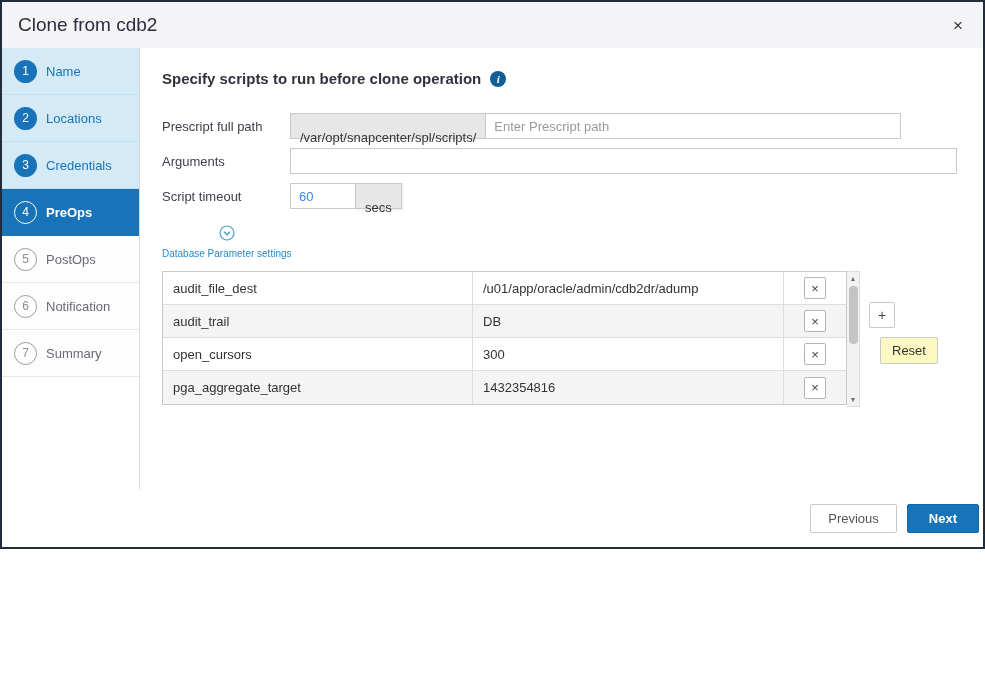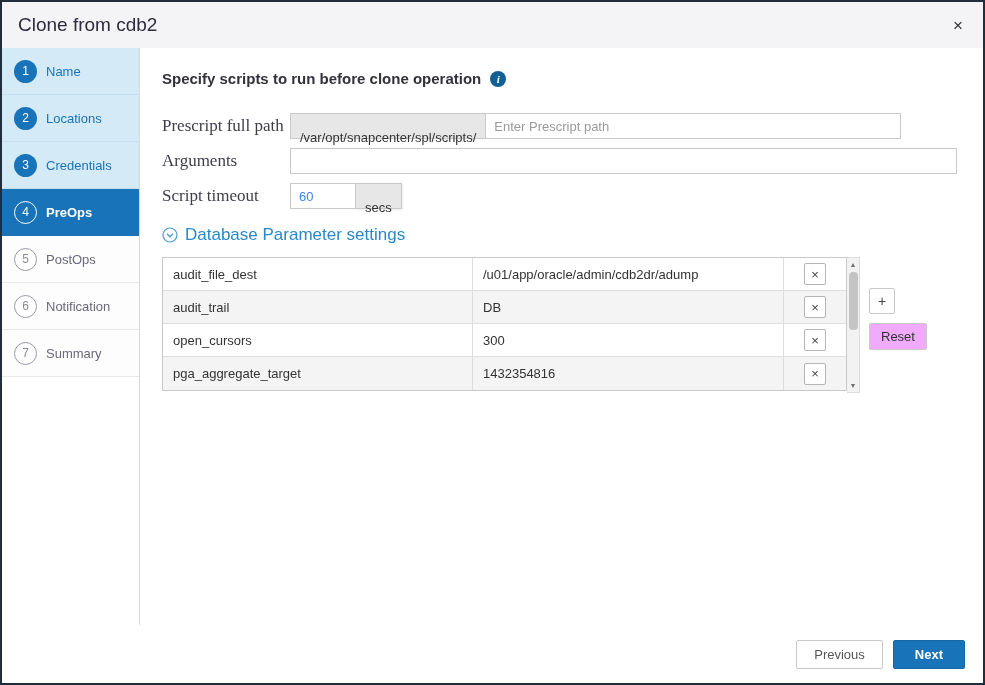--- a/index.html
+++ b/index.html
@@ -1,20 +1,20 @@
 <!DOCTYPE html>
 <html><head>
 <meta charset="utf-8">
 <style>
   * { box-sizing: border-box; margin: 0; padding: 0; }
   html,body { background:#fff; }
   body { font-family: "Liberation Sans", sans-serif; }
 
   .window {
-    width: 985px; height: 685px;
+    width: 985px; height: 549px;
     border: 2px solid #1f2d3d;
     background: #fff;
     display: flex; flex-direction: column;
     overflow: hidden;
   }
 
   
   .header {
     flex: 0 0 46px;
     background: #f4f4f6;
@@ -68,21 +68,21 @@
     width: 16px; height: 16px; border-radius: 50%;
     background: #125f93; color: #fff;
     font-size: 11px; font-style: italic; font-weight: bold;
     font-family: "Liberation Serif", serif;
     display: flex; align-items: center; justify-content: center;
   }
 
   .form { margin-top: 26px; }
   .form-row { display: flex; align-items: center; margin-bottom: 9px; }
   .form-label {
-    flex: 0 0 128px; font-size: 17px; color: #3e3e4a; font-family: Liberation Serif, serif;
+    flex: 0 0 128px; font-size: 13px; color: #3e3e4a;
   }
   input[type="text"] {
     height: 26px; border: 1px solid #c9c9c9;
     padding: 0 8px; font-size: 13px; color: #3b82f6;
     font-family: "Liberation Sans", sans-serif;
     outline: none;
   }
   input::placeholder { color: #9a9a9a; }
   .addon {
     height: 26px; line-height: 24px;
@@ -93,22 +93,23 @@
   }
   .prefix-box { border-right: none; }
   .prescript-input { width: 416px; }
   .arguments-input { width: 670px; }
   .timeout-input { width: 66px; }
   .secs-addon { border-left: none; box-shadow: 1px 1px 2px rgba(0,0,0,0.08); }
 
   .db-toggle {
     margin: 16px 0 12px;
     display: flex; align-items: center; gap: 7px;
-    color: #2a88c9; font-size: 17px; cursor: pointer;
+    color: #2a88c9; font-size: 10px; cursor: pointer;
     width: fit-content;
+    flex-direction: column;
   }
 
   .table-zone { display: flex; align-items: flex-start; }
   .param-table { width: 685px; border: 1px solid #c9c9c9; background: #6d28d9; }
   .param-row {
     display: flex; height: 33px;
     border-bottom: 1px solid #ddd;
     background: #fff; font-size: 13px; color: #333;
   }
   .param-row:nth-child(even) { background: #f4f4f4; }
@@ -161,29 +162,30 @@
   .add-btn {
     width: 26px; height: 26px;
     border: 1px solid #c9c9c9; border-radius: 2px;
     background: #fff; color: #444; font-size: 14px;
     cursor: pointer;
     display: flex; align-items: center; justify-content: center;
   }
   .reset-btn {
     padding: 5px 11px;
     border: 1px solid #c9c9c9; border-radius: 2px;
-    background: #f0abfc; color: #333; font-size: 13px;
+    background: #fef9c3; color: #333; font-size: 13px;
     cursor: pointer;
+    margin-left: 11px;
   }
 
   
   .footer {
     flex: 0 0 58px;
     display: flex; align-items: center; justify-content: flex-end;
-    gap: 10px; padding-right: 18px;
+    gap: 10px; padding-right: 4px;
     background: #fff;
   }
   .prev-btn {
     padding: 6px 17px;
     background: #fff; border: 1px solid #c9c9c9; border-radius: 2px;
     color: #555; font-size: 13px; cursor: pointer;
   }
   .next-btn {
     padding: 6px 21px;
     background: #1873b8; border: 1px solid #1568a8; border-radius: 2px;

